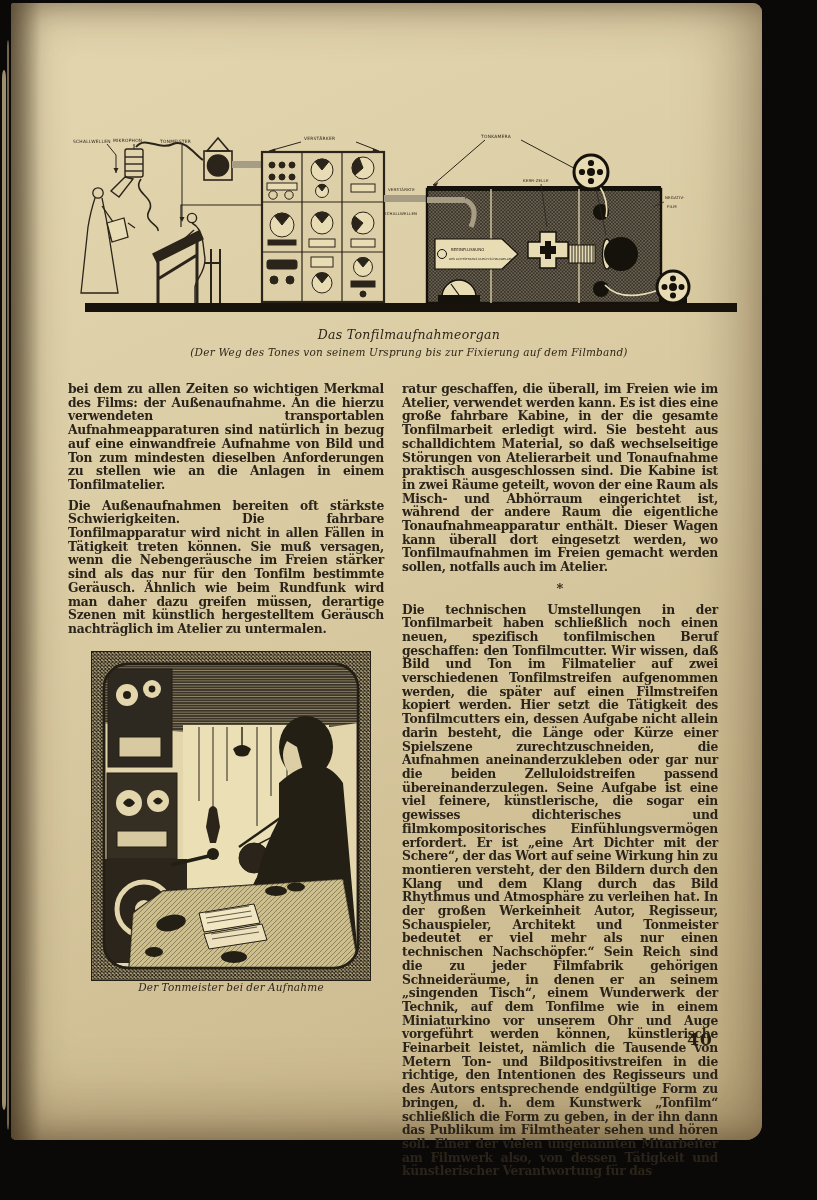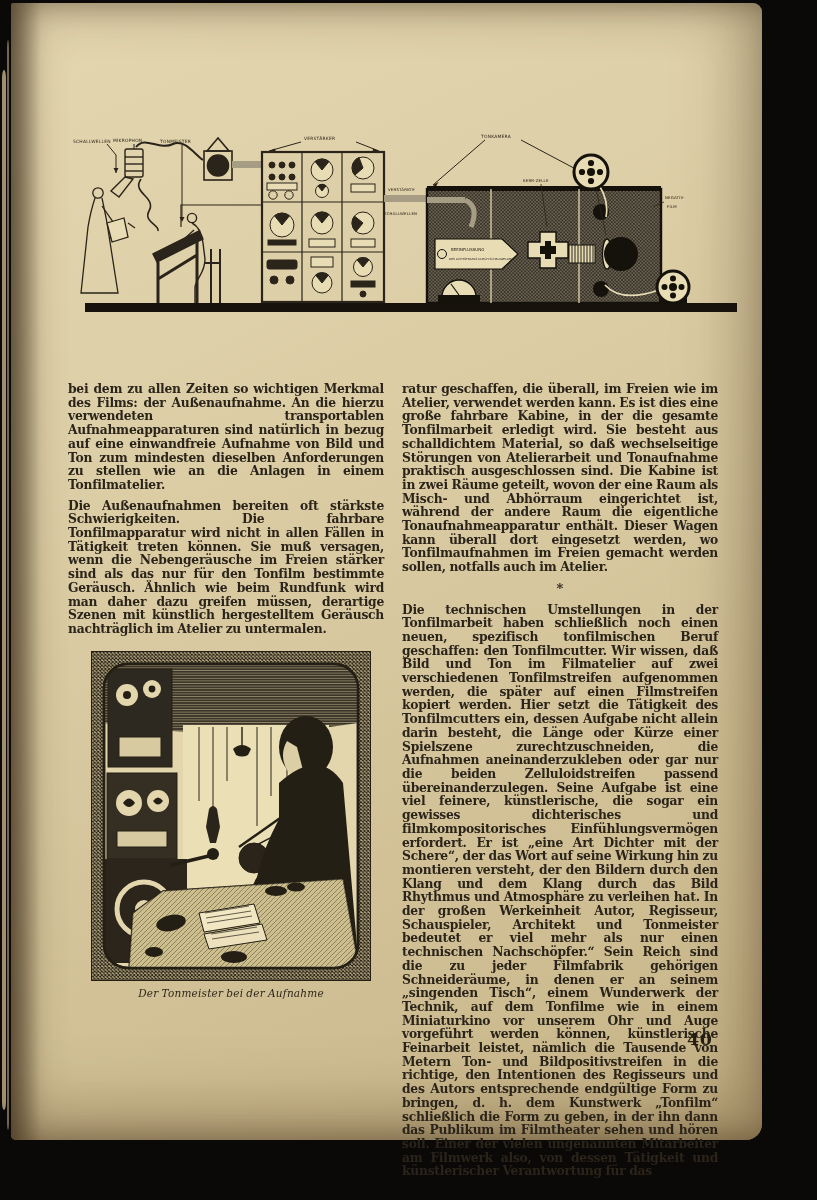--- a/index.html
+++ b/index.html
@@ -33,21 +33,21 @@
     font-weight:700;letter-spacing:-0.25px;word-spacing:-0.4px;}
   .col p{margin:7px;}
   .col-left{left:50px;}
   .col-right{left:384px;}
 
   .sep-star{text-align:center;font-size:13px;margin:8px 0 7px 0 !important;letter-spacing:0;}
 
   .figure{width:280px;margin:15px 0 0 30px;}
   .figure svg{display:block;}
   .fig-caption{font-style:italic;font-weight:400;font-size:10.5px;letter-spacing:.2px;
-    text-align:center;margin-top:6px;color:#2e2619;}
+    text-align:center;color:#2e2619;}
   .after-fig{margin-top:24px !important;}
 
   .page-number{position:absolute;left:676px;top:1026px;font-size:17.5px;font-weight:700;color:#241d12;letter-spacing:.5px;}
 
   
   .dlabel{font-family:"DejaVu Sans", sans-serif;font-size:4.4px;letter-spacing:.25px;fill:#2b241a;}
   .dlabel-sm{font-family:"DejaVu Sans", sans-serif;font-size:3.9px;letter-spacing:.2px;fill:#2b241a;}
   .dlabel-tiny{font-family:"DejaVu Sans", sans-serif;fill:#1c170f;}
 </style>
 </head>
@@ -258,20 +258,24 @@
       <circle cx="603.5" cy="160" r="3" fill="#15110b"></circle>
         <circle cx="620.5" cy="160" r="3" fill="#15110b"></circle>
     </g>
     <g>
       <text class="dlabel-sm" x="604" y="72">NEGATIV-</text>
       <text class="dlabel-sm" x="606" y="81">FILM</text>
       <line x1="603" y1="75" x2="592" y2="80" stroke="#2b241a" stroke-width="0.8"></line>
     </g>
   </svg>
 
+  <div class="diagram-caption">
+    <div class="t1">Das Tonfilmaufnahmeorgan</div>
+    <div class="t2">(Der Weg des Tones von seinem Ursprung bis zur Fixierung auf dem Filmband)</div>
+  </div>
 
   <div class="col col-left">
     <p>bei dem zu allen Zeiten so wichtigen Merkmal des Films: der Außenaufnahme. An die hierzu verwendeten transportablen Aufnahmeapparaturen sind natürlich in bezug auf eine einwandfreie Aufnahme von Bild und Ton zum mindesten dieselben Anforderungen zu stellen wie an die Anlagen in einem Tonfilmatelier.</p>
     <p>Die Außenaufnahmen bereiten oft stärkste Schwierigkeiten. Die fahrbare Tonfilmapparatur wird nicht in allen Fällen in Tätigkeit treten können. Sie muß versagen, wenn die Nebengeräusche im Freien stärker sind als das nur für den Tonfilm bestimmte Geräusch. Ähnlich wie beim Rundfunk wird man daher dazu greifen müssen, derartige Szenen mit künstlich hergestelltem Geräusch nachträglich im Atelier zu untermalen.</p>
 
     <div class="figure">
       <svg viewBox="0 0 280 330" width="280" height="330" xmlns="http://www.w3.org/2000/svg">
         <defs>
           <pattern id="xh" width="3.6" height="3.6" patternUnits="userSpaceOnUse">
             <rect width="3.6" height="3.6" fill="#c6b68b"></rect>

